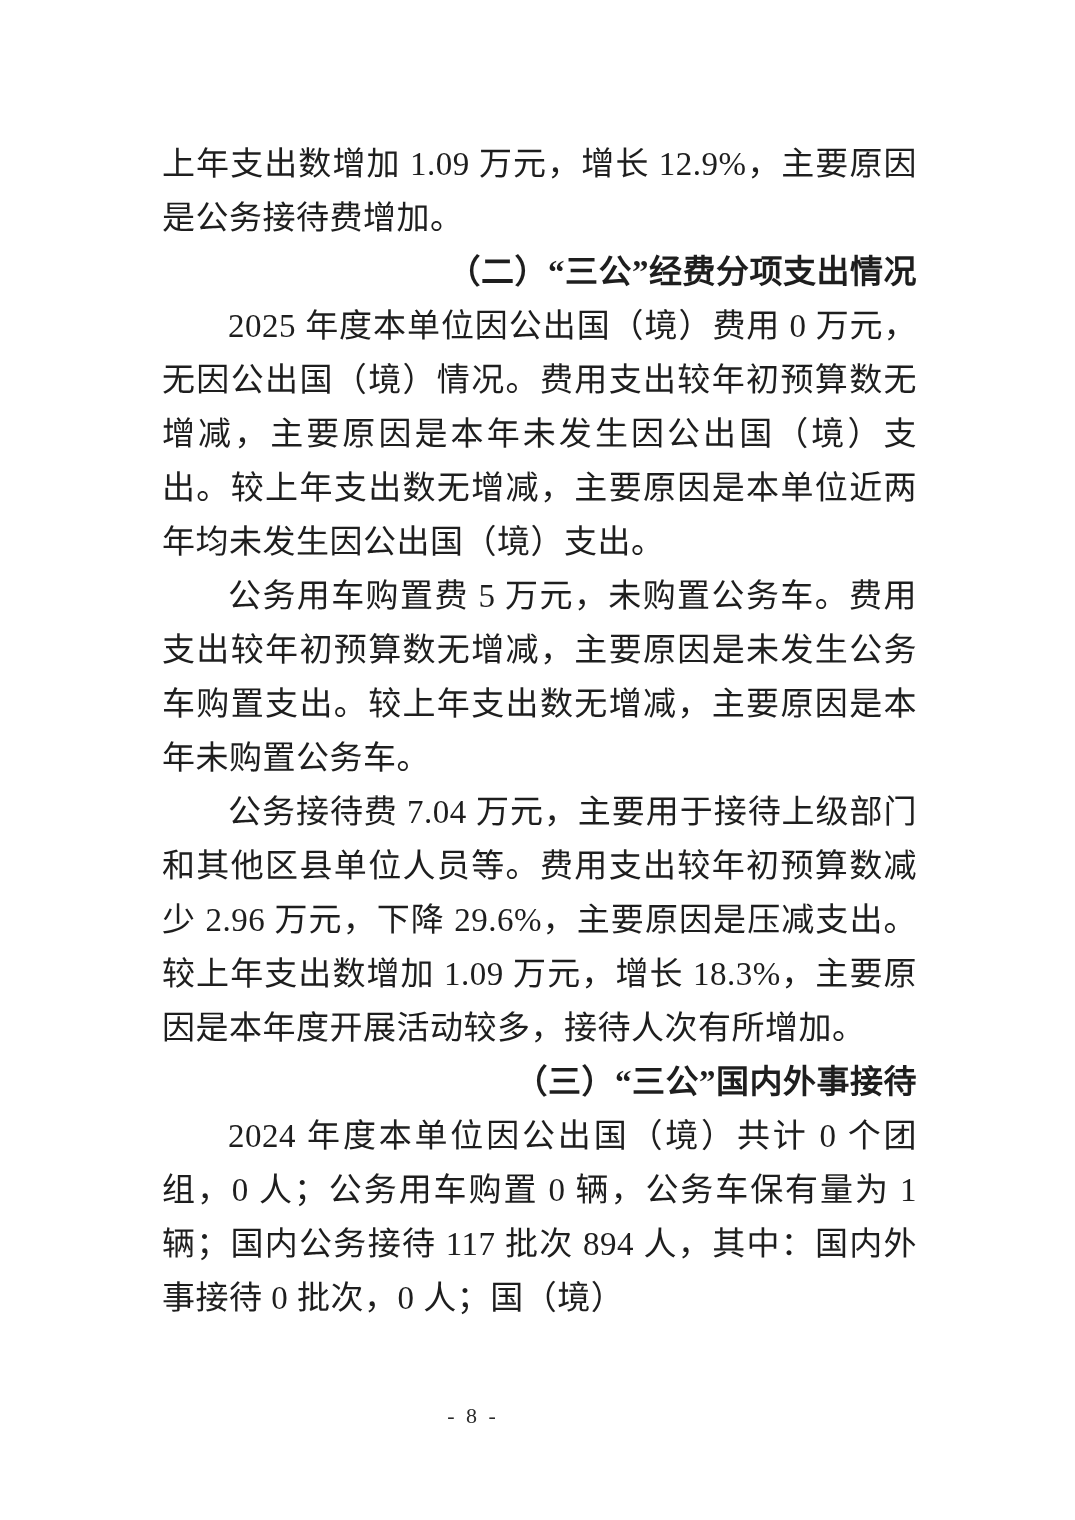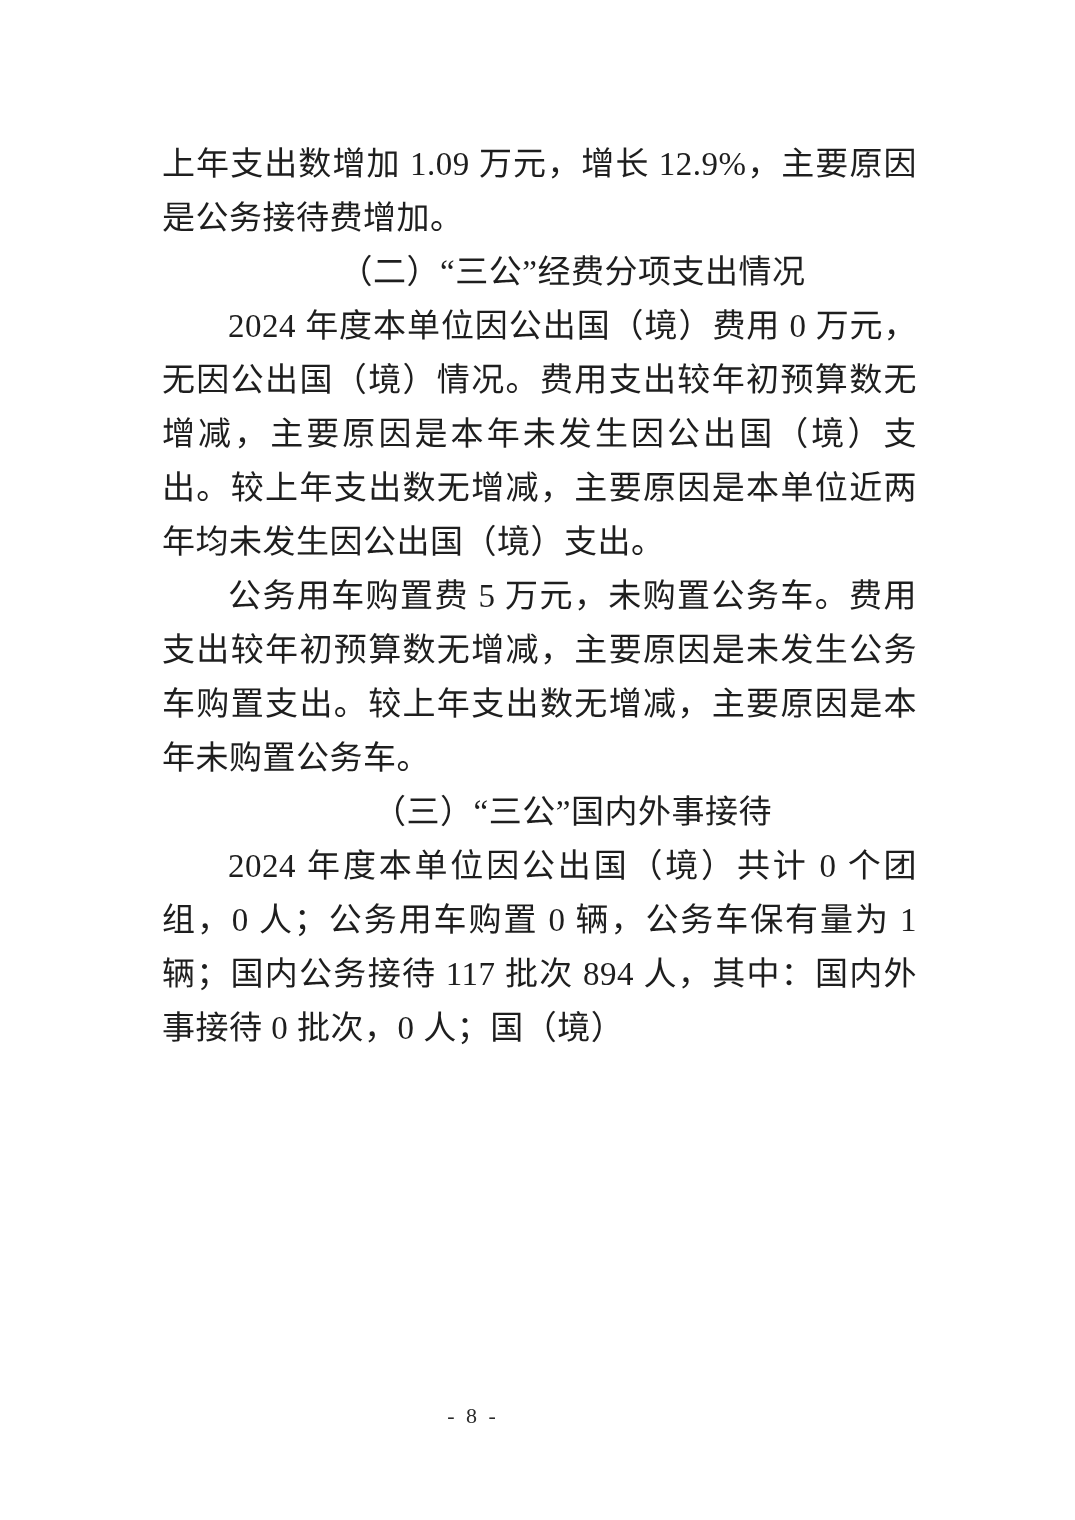--- a/index.html
+++ b/index.html
@@ -23,44 +23,45 @@
   .para, .heading {
     font-size: 33px;
     line-height: 54px;
     text-align: justify;
     text-justify: inter-ideograph;
     text-indent: 2em;
     letter-spacing: 0.5px;
   }
   .para.no-indent { text-indent: 0; }
   .heading {
-    font-weight: 400;
-    text-align: center;
+    font-weight: 700;
+    text-align: right;
   }
   .footer {
     position: absolute;
     top: 1402px;
     left: 0;
     width: 100%;
     text-align: center;
     font-size: 22px;
     line-height: 28px;
     color: #2a2a2a;
   }
   .footer span { letter-spacing: 3px; }
 </style>
 </head>
 <body>
 
 <div class="page">
   <main class="content">
     <p class="para no-indent">上年支出数增加 1.09 万元，增长 12.9%，主要原因是公务接待费增加。</p>
     <h2 class="heading">（二）“三公”经费分项支出情况</h2>
-    <p class="para">2024 年度本单位因公出国（境）费用 0 万元，无因公出国（境）情况。费用支出较年初预算数无增减，主要原因是本年未发生因公出国（境）支出。较上年支出数无增减，主要原因是本单位近两年均未发生因公出国（境）支出。</p>
+    <p class="para">2025 年度本单位因公出国（境）费用 0 万元，无因公出国（境）情况。费用支出较年初预算数无增减，主要原因是本年未发生因公出国（境）支出。较上年支出数无增减，主要原因是本单位近两年均未发生因公出国（境）支出。</p>
     <p class="para">公务用车购置费 5 万元，未购置公务车。费用支出较年初预算数无增减，主要原因是未发生公务车购置支出。较上年支出数无增减，主要原因是本年未购置公务车。</p>
+    <p class="para">公务接待费 7.04 万元，主要用于接待上级部门和其他区县单位人员等。费用支出较年初预算数减少 2.96 万元，下降 29.6%，主要原因是压减支出。较上年支出数增加 1.09 万元，增长 18.3%，主要原因是本年度开展活动较多，接待人次有所增加。</p>
     <h2 class="heading">（三）“三公”国内外事接待</h2>
     <p class="para">2024 年度本单位因公出国（境）共计 0 个团组，0 人；公务用车购置 0 辆，公务车保有量为 1 辆；国内公务接待 117 批次 894 人，其中：国内外事接待 0 批次，0 人；国（境）</p>
   </main>
 
   <footer class="footer">
     <span>- 8 -</span>
   </footer>
 </div>
 
 </body></html>

